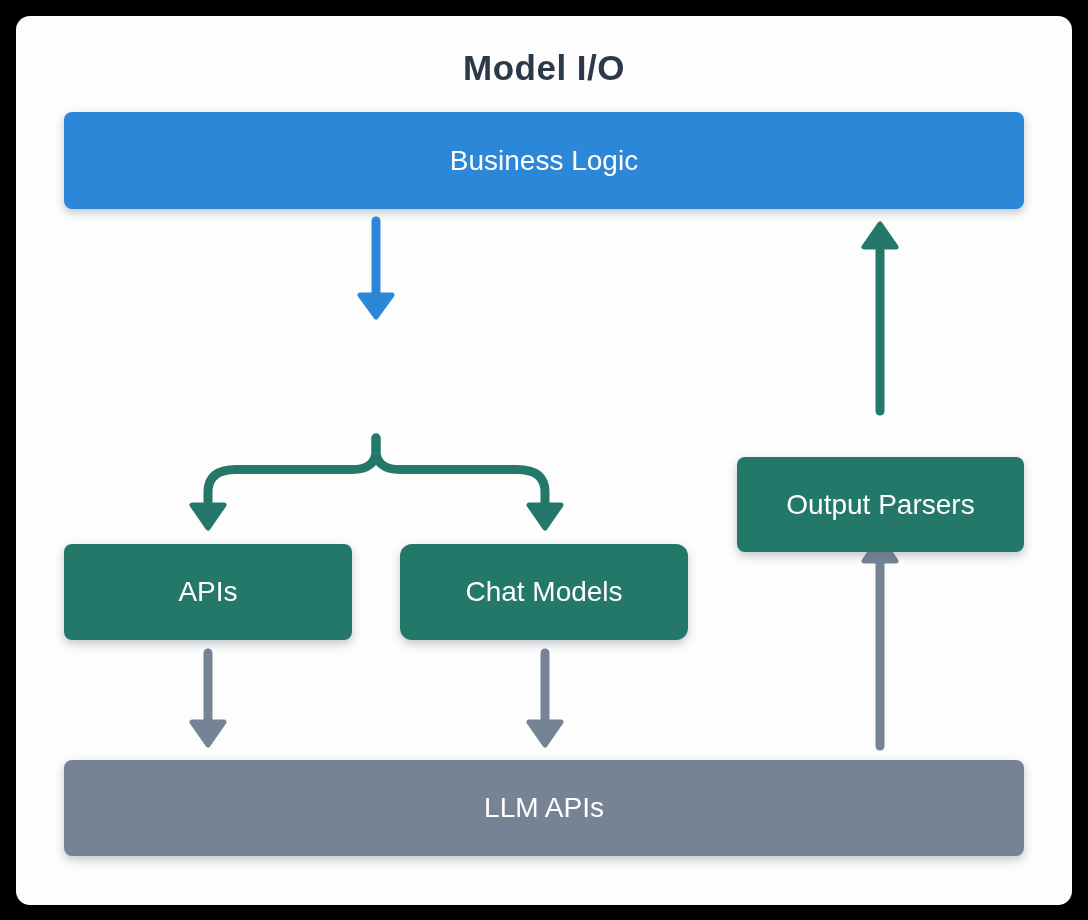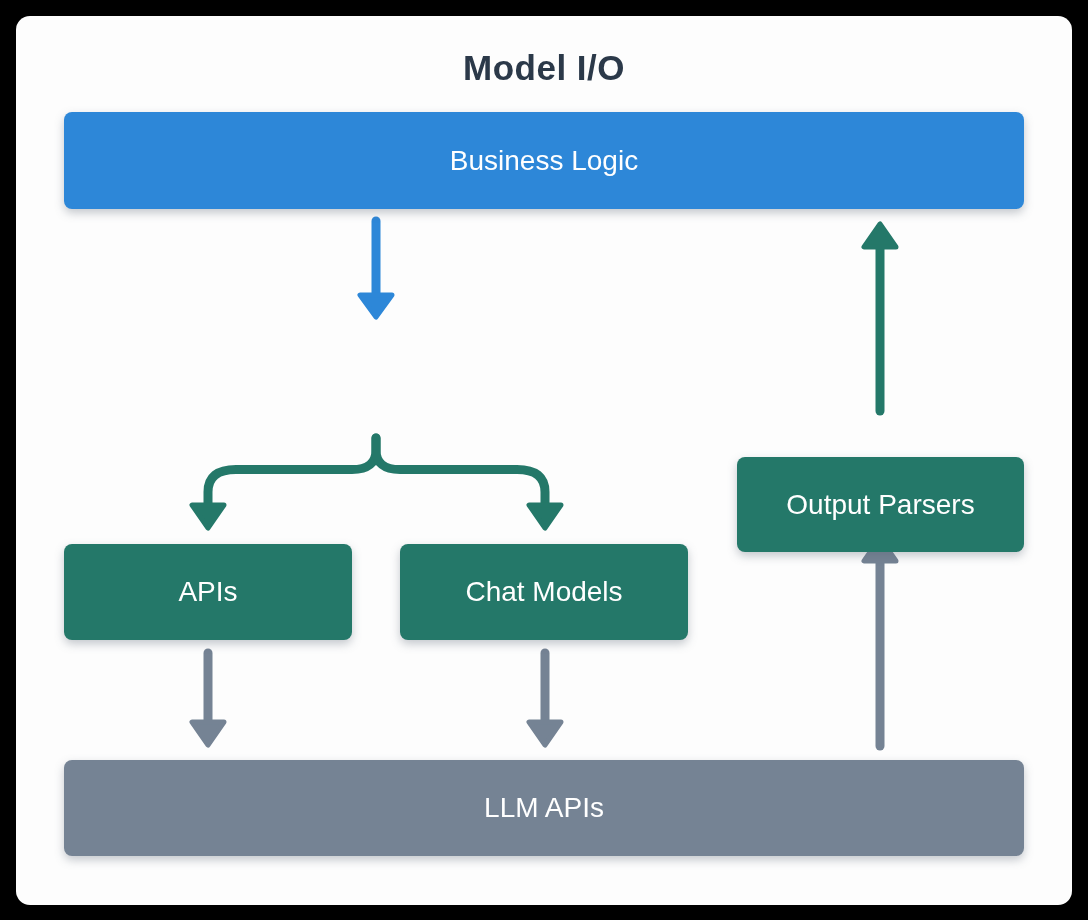--- a/index.html
+++ b/index.html
@@ -50,21 +50,21 @@
     font-size: 28px;
     box-shadow: 0 4px 10px rgba(90,100,115,0.35);
   }
   .node-blue { background: var(--blue); }
   .node-teal { background: var(--teal); }
   .node-gray { background: var(--gray); }
 
   #node-business-logic { left: 64px;  top: 112px; width: 960px; height: 97px; }
   #node-prompts        { left: 232px; top: 328px; width: 288px; height: 95px; }
   #node-llms           { left: 64px;  top: 544px; width: 288px; height: 96px; }
-  #node-chat-models    { left: 400px; top: 544px; width: 288px; height: 96px; }
+  #node-chat-models    { left: 400px; top: 544px; width: 288px; height: 96px; border-radius: 12px; }
   #node-output-parsers { left: 737px; top: 425px; width: 287px; height: 95px; margin-top: 32px; }
   #node-llm-apis       { left: 64px;  top: 760px; width: 960px; height: 96px; }
 
   svg.arrows {
     position: absolute;
     left: 0; top: 0;
     width: 1088px; height: 920px;
     pointer-events: none;
   }
   .stroke-blue { stroke: var(--blue); }

